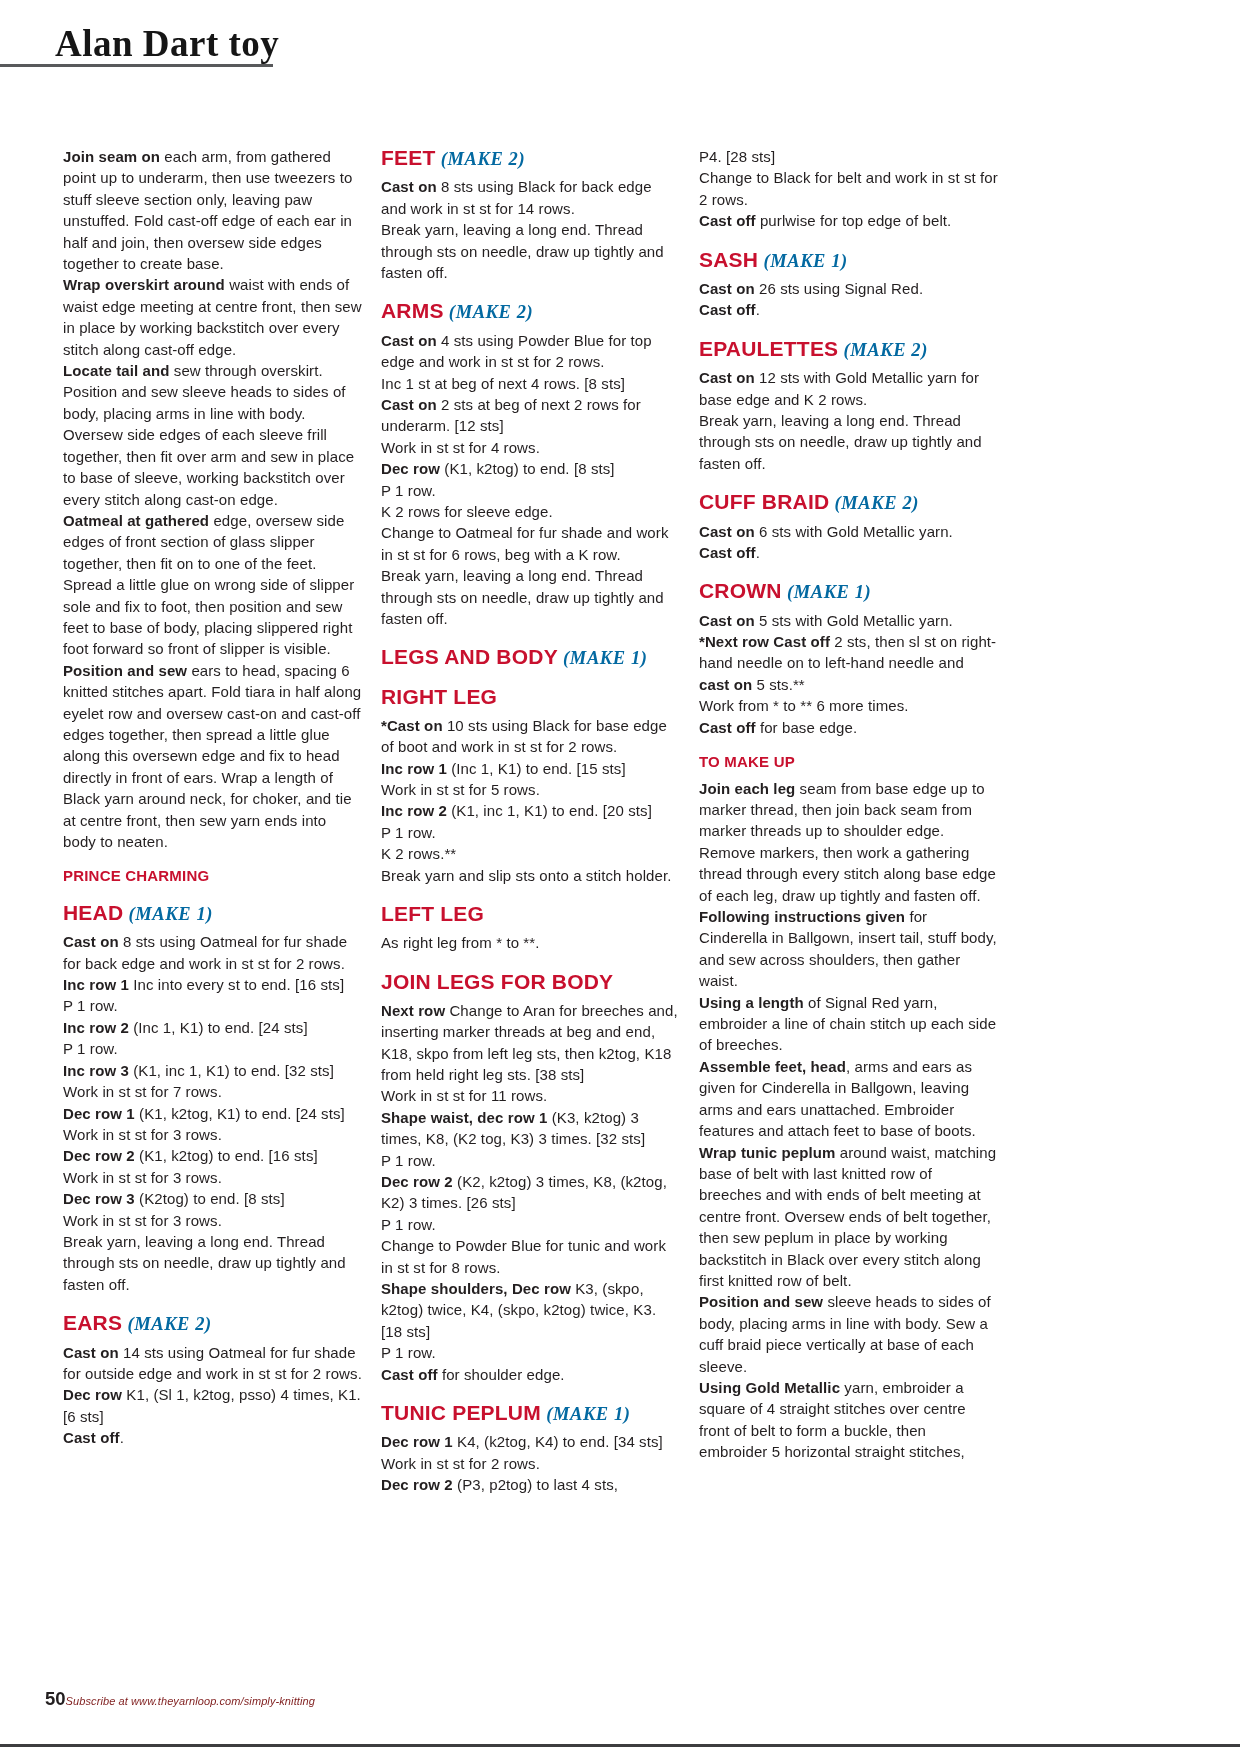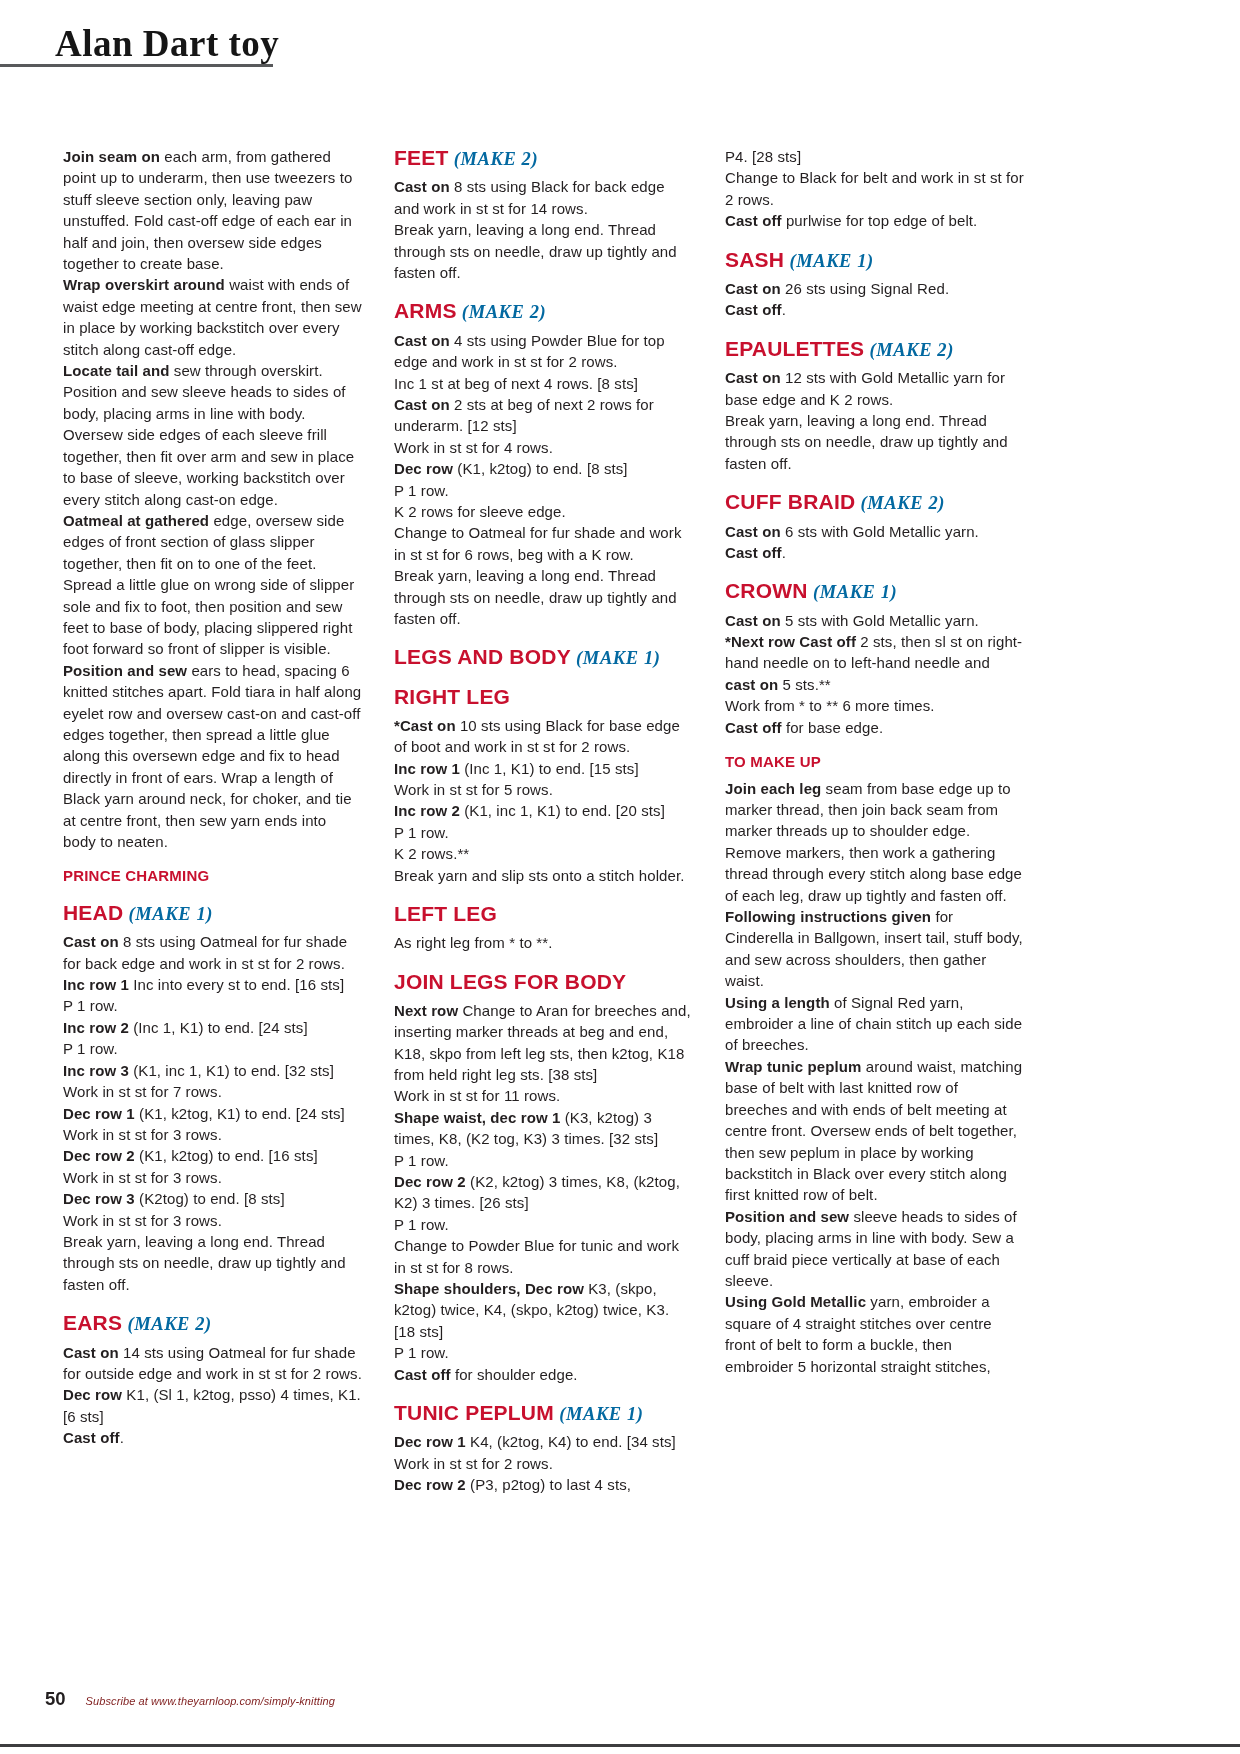--- a/index.html
+++ b/index.html
@@ -21,21 +21,21 @@
   }
   .masthead-rule {
     position: absolute; left: 0; top: 64px;
     width: 273px; height: 3px;
     background: var(--rule, #58595b);
   }
   .columns {
     position: absolute; left: 63px; top: 146px;
     display: grid;
     grid-template-columns: repeat(3, 299px);
-    column-gap: 32px;
+    column-gap: 19px;
     align-items: start;
   }
   .para {
     font-size: 15px;
     line-height: 21.4px;
     letter-spacing: 0.1px;
   }
   .para .bold { font-weight: bold; }
   .heading {
     color: var(--accent, #c8102e);
@@ -49,21 +49,21 @@
     color: #0369a1;
     font-family: "Liberation Serif", serif;
     font-style: italic;
     font-weight: bold;
     font-size: 18.5px;
     letter-spacing: 0.6px;
   }
   .col > :first-child { margin-top: 0; }
   .footer {
     position: absolute; left: 45px; top: 1688px;
-    display: flex; align-items: baseline; gap: 20px;
+    display: flex; align-items: baseline; gap: 0;
   }
   .page-number { font-weight: bold; font-size: 18.5px; color: #231f20; }
   .subscribe { font-size: 11px; color: #7f1d1d; letter-spacing: 0.1px; font-style: italic; }
   .bottom-rule {
     position: absolute; left: 0; top: 1744px;
     width: 1240px; height: 3px;
     background: var(--rule-dark, #3d3d3f);
   }
 </style>
 </head>
@@ -158,20 +158,21 @@
       <p class="para"><span class="bold">Cast off</span><span class="reg">.</span></p>
       <h2 class="heading h2"><span class="heading-text">CROWN</span><span class="make">&nbsp;(MAKE 1)</span></h2>
       <p class="para"><span class="bold">Cast on </span><span class="reg">5 sts with Gold Metallic yarn.</span></p>
       <p class="para"><span class="bold">*Next row Cast off </span><span class="reg">2 sts, then sl st on right-hand needle on to left-hand needle and </span><span class="bold">cast on </span><span class="reg">5 sts.**</span></p>
       <p class="para"><span class="reg">Work from * to ** 6 more times.</span></p>
       <p class="para"><span class="bold">Cast off </span><span class="reg">for base edge.</span></p>
       <h2 class="heading h1"><span class="heading-text">TO MAKE UP</span></h2>
       <p class="para"><span class="bold">Join each leg </span><span class="reg">seam from base edge up to marker thread, then join back seam from marker threads up to shoulder edge. Remove markers, then work a gathering thread through every stitch along base edge of each leg, draw up tightly and fasten off.</span></p>
       <p class="para"><span class="bold">Following instructions given </span><span class="reg">for Cinderella in Ballgown, insert tail, stuff body, and sew across shoulders, then gather waist.</span></p>
       <p class="para"><span class="bold">Using a length </span><span class="reg">of Signal Red yarn, embroider a line of chain stitch up each side of breeches.</span></p>
+      <p class="para"><span class="bold">Assemble feet, head</span><span class="reg">, arms and ears as given for Cinderella in Ballgown, leaving arms and ears unattached. Embroider features and attach feet to base of boots.</span></p>
       <p class="para"><span class="bold">Wrap tunic peplum </span><span class="reg">around waist, matching base of belt with last knitted row of breeches and with ends of belt meeting at centre front. Oversew ends of belt together, then sew peplum in place by working backstitch in Black over every stitch along first knitted row of belt.</span></p>
       <p class="para"><span class="bold">Position and sew </span><span class="reg">sleeve heads to sides of body, placing arms in line with body. Sew a cuff braid piece vertically at base of each sleeve.</span></p>
       <p class="para"><span class="bold">Using Gold Metallic </span><span class="reg">yarn, embroider a square of 4 straight stitches over centre front of belt to form a buckle, then embroider 5 horizontal straight stitches,</span></p>
     </div>
   </div>
 
 <div class="footer">
   <span class="page-number">50</span>
   <span class="subscribe">Subscribe at www.theyarnloop.com/simply-knitting</span>
 </div>

